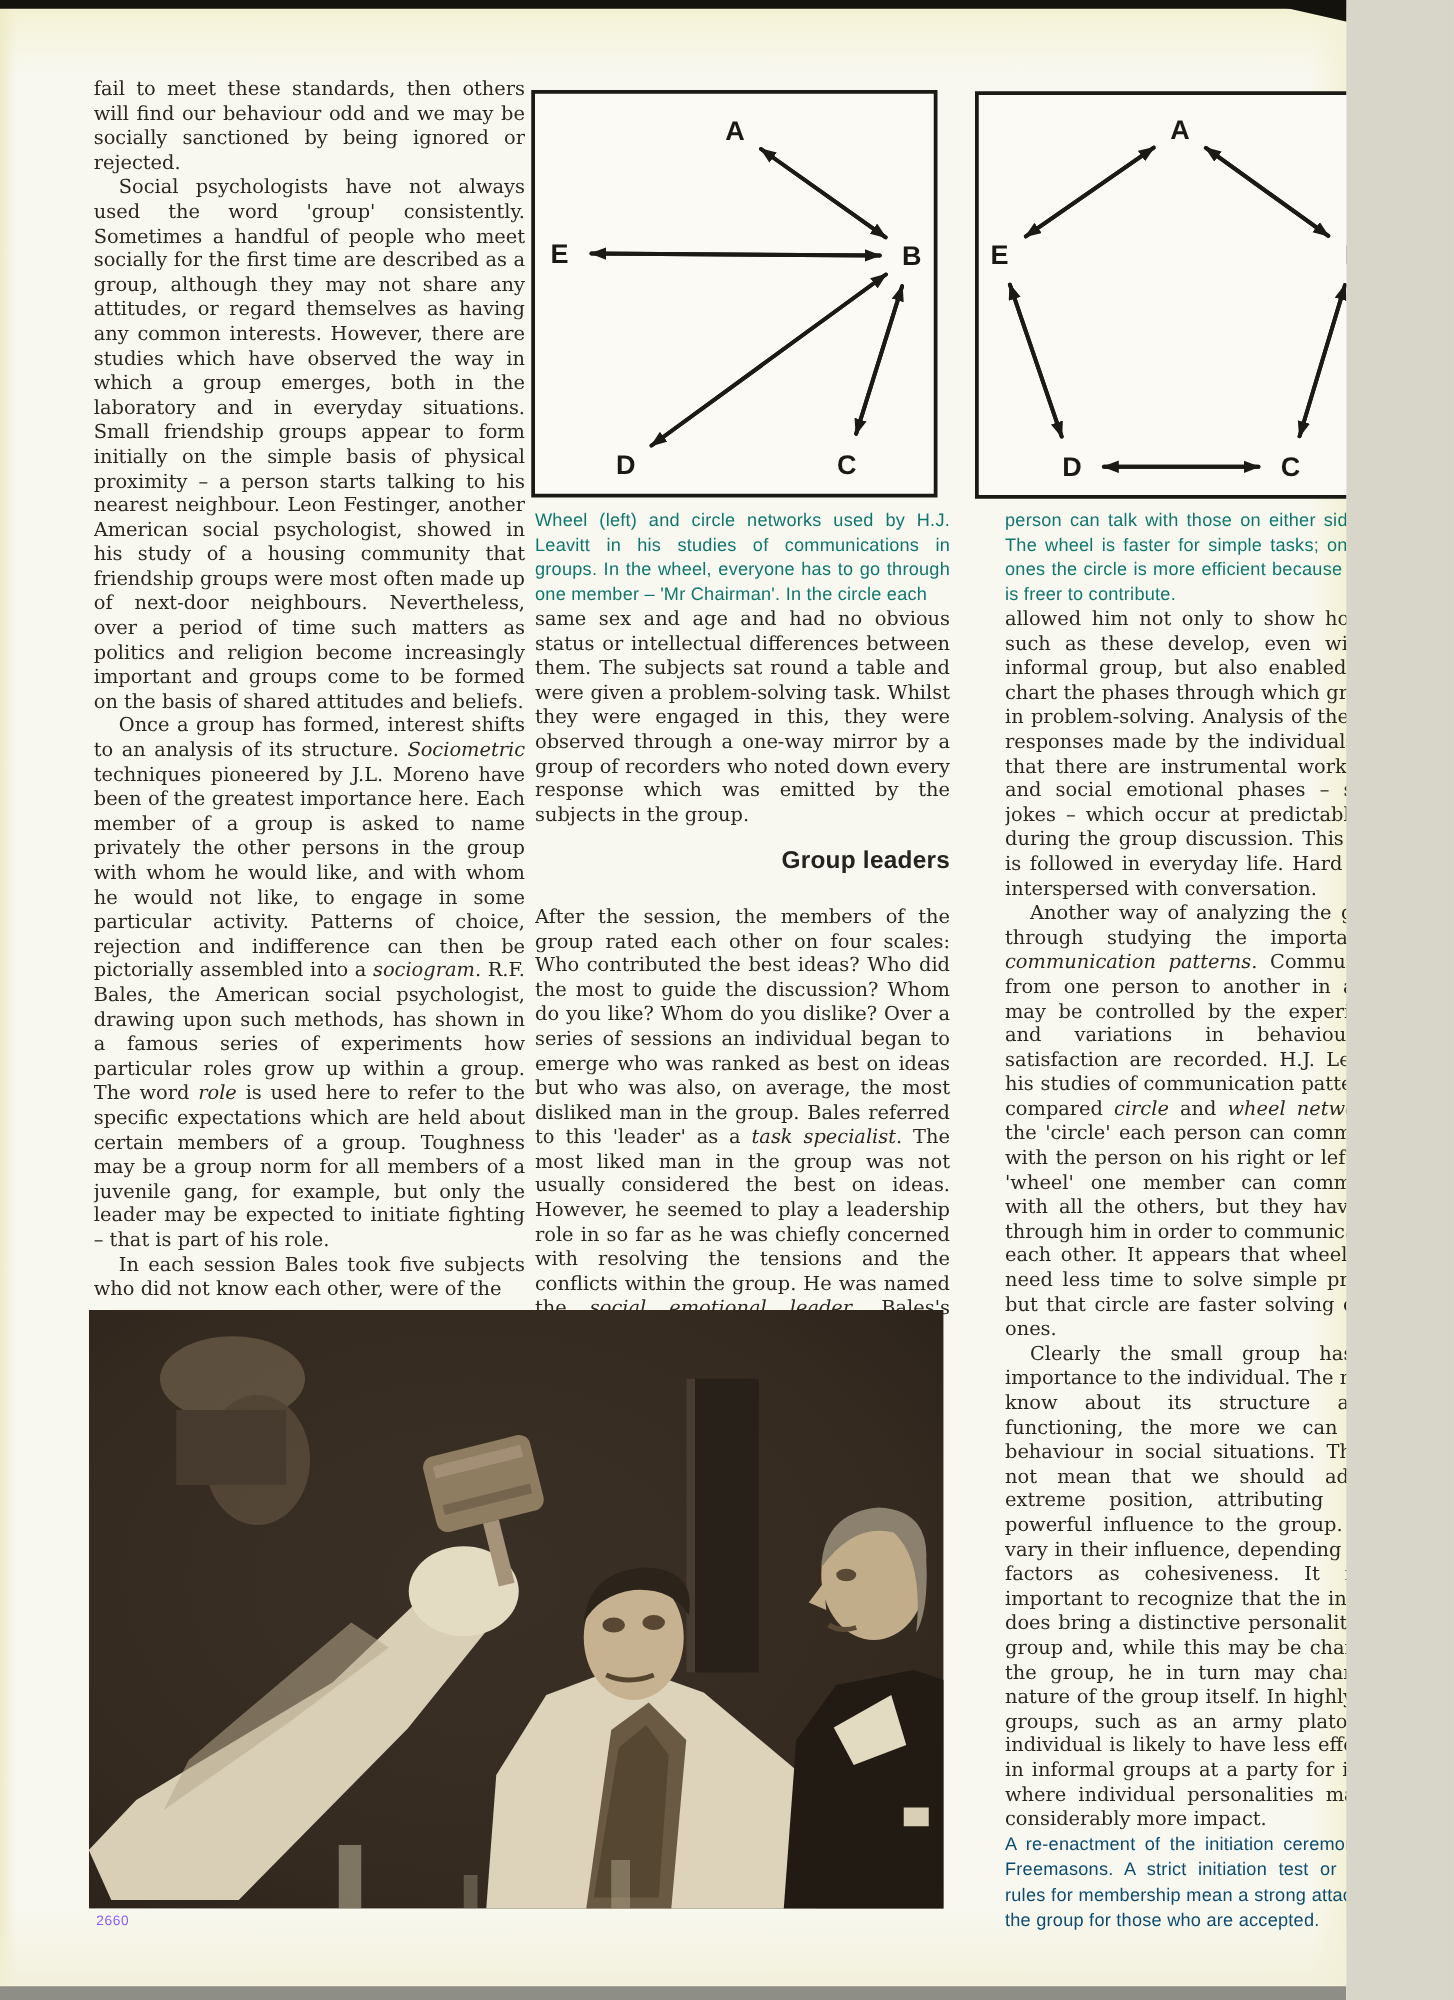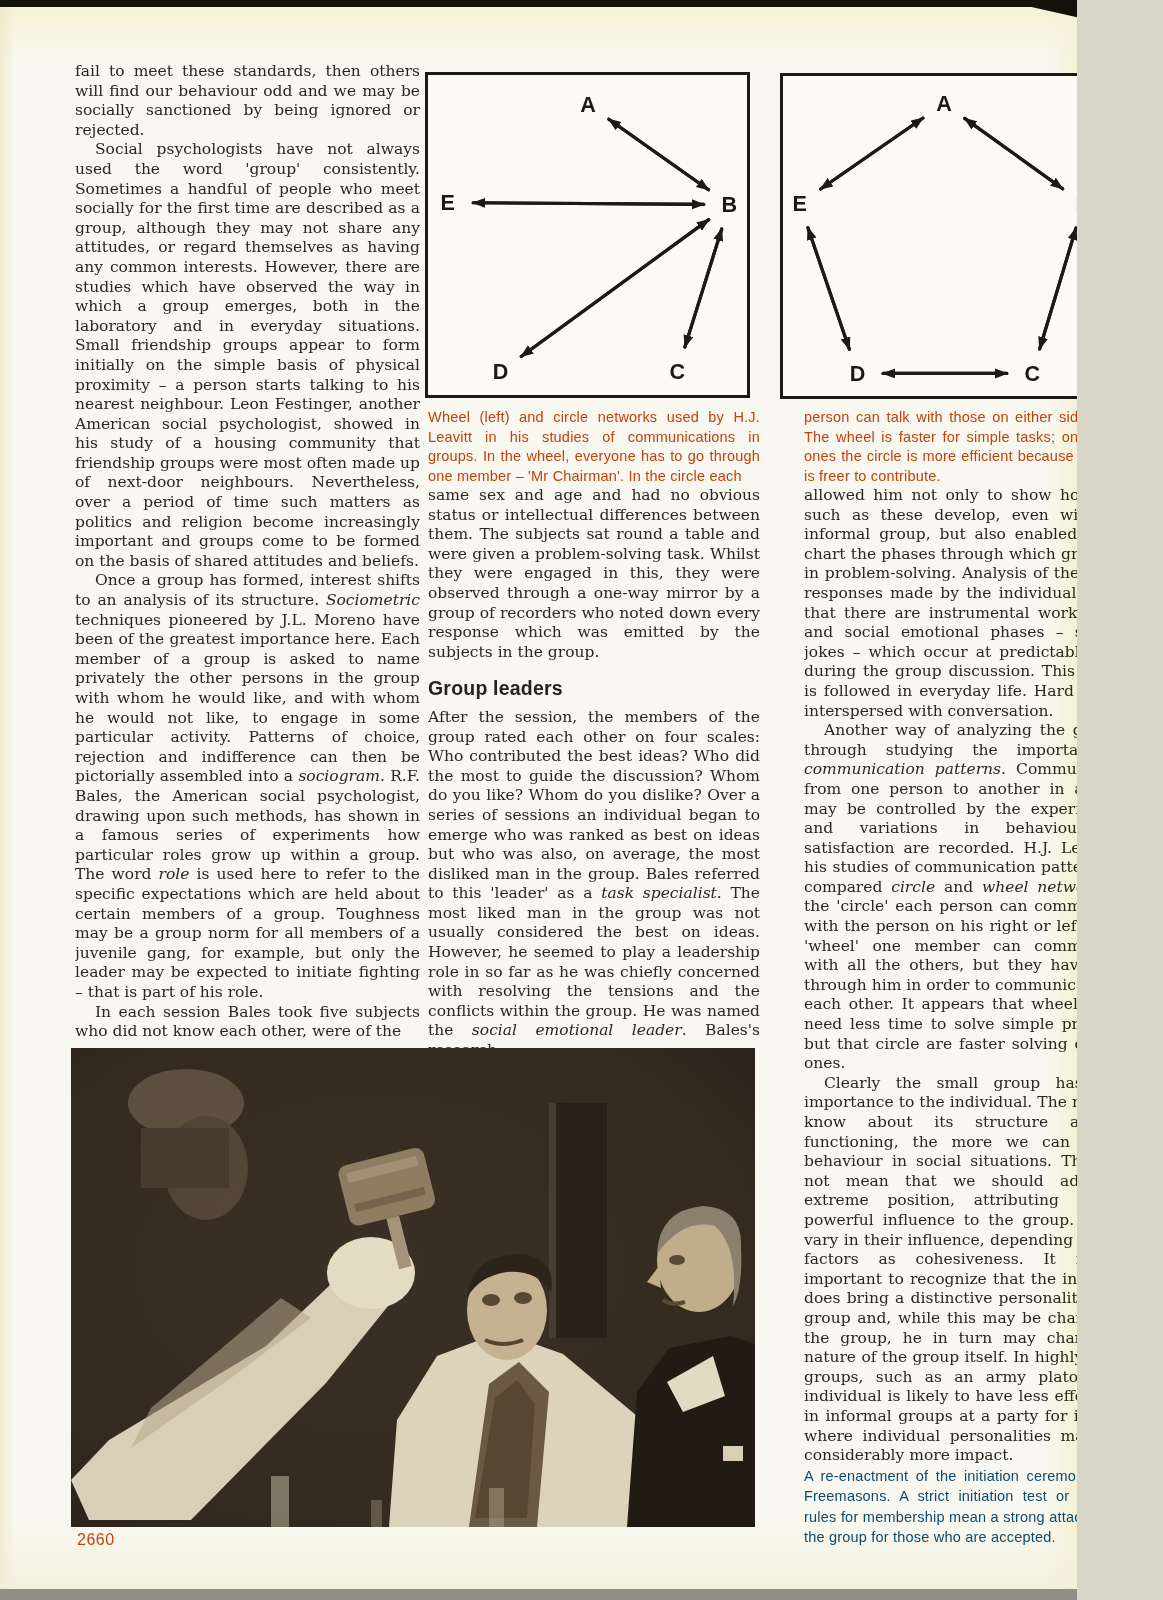--- a/index.html
+++ b/index.html
@@ -27,40 +27,40 @@
   
   .col{position:absolute;color:#2b2620;font-size:15.5px;line-height:19.6px;
     text-align:justify;overflow:hidden;}
   .col p{margin:0;padding:0;}
   .col p.indent{text-indent:20px;}
   #left-col{left:75px;top:62px;width:345px;height:986px;}
   #mid-col{left:428px;top:408px;width:332px;height:645px;}
   #right-col{left:804px;top:408px;width:336px;height:1180px;}
 
   .caption{font-family:"Liberation Sans", sans-serif;font-size:14.5px;line-height:19.5px;
-    color:#c2410c;letter-spacing:.2px;text-align:justify;margin:0 0 30px 0;}
+    color:#0f766e;letter-spacing:.2px;text-align:justify;margin:0 0 30px 0;}
   .photo-caption{font-family:"Liberation Sans", sans-serif;font-size:14.5px;line-height:20.5px;
     color:#0c4a6e;letter-spacing:.2px;text-align:justify;margin:26px 0 0 0;}
   .section-heading{font-family:"Liberation Sans", sans-serif;font-weight:bold;
-    font-size:19.5px;color:#25231f;margin:17px 0 9px 0;text-align:left;letter-spacing:.2px;}
+    font-size:19.5px;color:#25231f;margin:17px 0 25px 0;text-align:right;letter-spacing:.2px;}
 
   
   .net-box{position:absolute;border:3px solid #1c1a15;background:#fbfaf4;}
   #wheel-box{left:425px;top:72px;width:319px;height:320px;}
   #circle-box{left:780px;top:73px;width:319px;height:320px;}
   .net-box svg{position:absolute;left:0;top:0;width:100%;height:100%;}
   .net-label{font-family:"Liberation Sans", sans-serif;font-weight:bold;font-size:22px;fill:#1b1913;}
   .net-edge{stroke:#1c1a15;stroke-width:3.2;stroke-linecap:round;}
 
   
   #photo{position:absolute;left:71px;top:1048px;width:684px;height:479px;overflow:hidden;}
   #photo svg{display:block;width:100%;height:100%;}
 
   #page-number{position:absolute;left:77px;top:1531px;
-    font-family:"Liberation Sans", sans-serif;font-size:16px;color:#c2410c;letter-spacing:.5px;}
+    font-family:"Liberation Sans", sans-serif;font-size:11px;color:#8b5cf6;letter-spacing:.5px;}
 </style>
 </head>
 <body>
 
 <div class="page">
 
   <div class="edge-top"></div>
   <div class="edge-left"></div>
   <div class="edge-right"></div>
   <div class="edge-bottom"></div>

